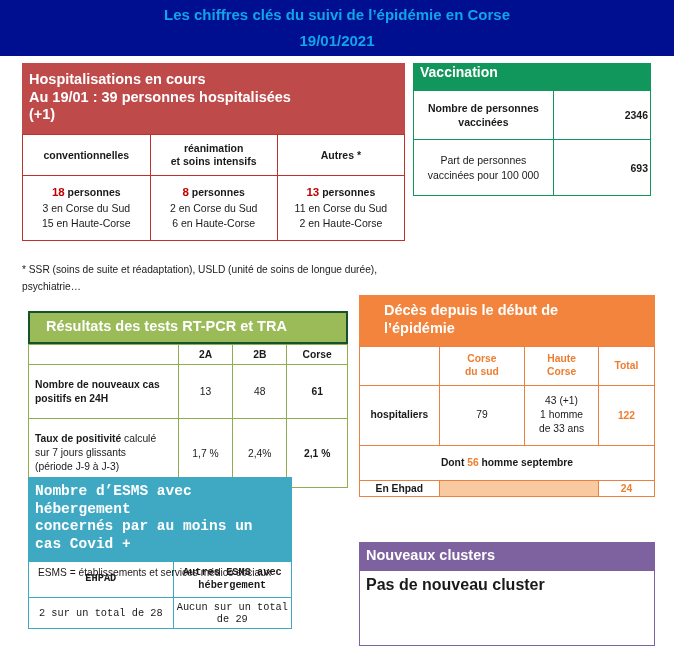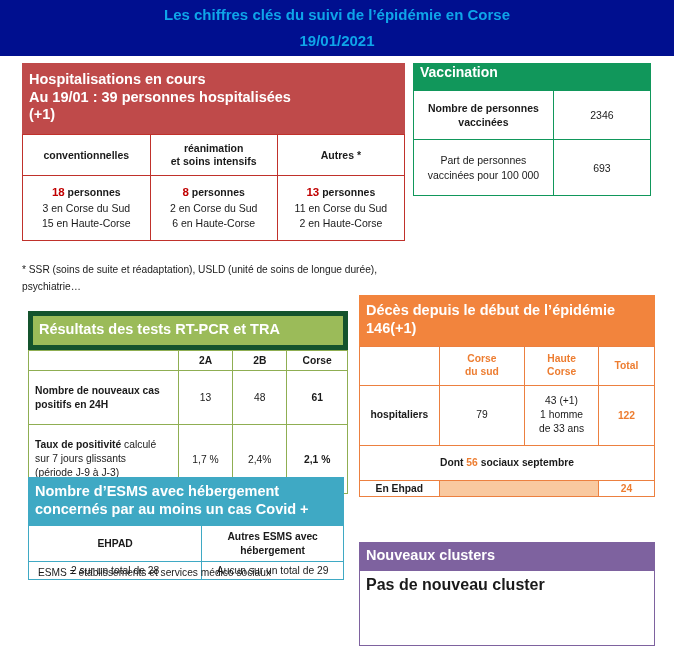--- a/index.html
+++ b/index.html
@@ -80,57 +80,57 @@
   #vacc .phead {
     background: #0f9d58;
     background: #11975b;
     border: 1px solid #11975b;
     font-size: 14px;
     padding: 0 6px 8px;
   }
   #vacc table.grid td { border-color: #11975b; font-size: 10.5px; line-height: 1.35; }
   #vacc td.lbl { font-weight: bold; padding: 10px 6px; }
   #vacc td.lbl2 { font-weight: normal; padding: 13px 6px; }
-  #vacc td.val { font-weight: normal; font-size: 11.5px; }
+  #vacc td.val { font-weight: bold; font-size: 11.5px; text-align: right; }
 
   
   #pcr { left: 28px; top: 311px; width: 320px; }
   #pcr .phead {
     background: #9bbb59;
-    border: 5px solid #14532d;
-    font-size: 14.5px;
-    padding: 5px 6px 6px;
+    border: 2px solid #14532d;
+    font-size: 14.5px;
+    padding: 5px 16px 6px;
   }
   #pcr table.grid td { border-color: #8fae52; font-size: 10.3px; }
   #pcr td.h { font-weight: bold; padding: 4px 2px; }
   #pcr td.rl { text-align: left; padding: 13px 6px; line-height: 1.35; }
   #pcr td.rl b { font-weight: bold; }
   #pcr td.tot { font-weight: bold; }
 
   
   #dec { left: 359px; top: 295px; width: 296px; }
   #dec .phead {
     background: #f2843d;
     border: 1px solid #f2843d;
     font-size: 14.5px;
-    padding: 6px 6px 8px;
+    padding: 6px 24px 8px;
   }
   #dec table.grid td { border-color: #ec8040; font-size: 10.3px; }
   #dec td.ch { color: #ed7d31; font-weight: bold; font-size: 11px; line-height: 1.25; padding: 6px 2px; }
   #dec td.rl { font-weight: bold; }
   #dec td.tot { color: #ed7d31; font-weight: bold; font-size: 17px; }
   #dec td.body { padding: 8px 2px 9px; line-height: 1.35; }
   #dec .dont { text-align: center; font-weight: bold; font-size: 10.5px; padding: 11px 2px 12px; }
   #dec .dont .n { color: #ed7d31; }
   #dec td.peach { background: #f9c9a0; }
   #dec td.eh { font-weight: bold; text-align: center; }
   #dec td.eh24 { color: #ed7d31; font-weight: bold; font-size: 17px; }
 
   
-  #esms { left: 28px; top: 477px; width: 316px; }
+  #esms { left: 28px; top: 477px; width: 264px; font-family: Liberation Mono, monospace; }
   #esms .phead {
     background: #3fa9c4;
     border: 1px solid #3fa9c4;
     font-size: 14.5px;
     padding: 5px 6px 6px;
   }
   #esms table.grid td { border-color: #3fa9c4; font-size: 10.3px; }
   #esms td.h { font-weight: bold; padding: 4px 3px; line-height: 1.3; }
   #esms td.v { padding: 3px 3px; }
   .esms-note {
@@ -270,21 +270,20 @@
       <td>2,4%</td>
       <td class="tot">2,1 %</td>
     </tr>
   </tbody>
     </table>
 </div>
 
 <div class="panel" id="dec">
   <div class="phead">
     <div>Décès depuis le début de l’épidémie</div>
-    <div>146(+1)</div>
   </div>
   <table class="grid">
     <tbody>
         <tr>
       <td class="ch" style="width:27%"></td>
       <td class="ch" style="width:29%">
         <span>Corse</span><br>
         <span>du sud</span>
       </td>
       <td class="ch" style="width:25%">
@@ -298,21 +297,21 @@
       <td class="body">79</td>
       <td class="body">
         <span>43 (+1)</span><br>
         <span>1 homme</span><br>
         <span>de 33 ans</span>
       </td>
       <td class="tot">122</td>
     </tr>
     <tr>
       <td class="dont" colspan="4">
-        <span>Dont </span><span class="n">56</span><span> sociaux septembre</span>
+        <span>Dont </span><span class="n">56</span><span> homme septembre</span>
       </td>
     </tr>
     <tr>
       <td class="eh">En Ehpad</td>
       <td class="peach" colspan="2"></td>
       <td class="eh24">24</td>
     </tr>
   </tbody>
     </table>
 </div>

